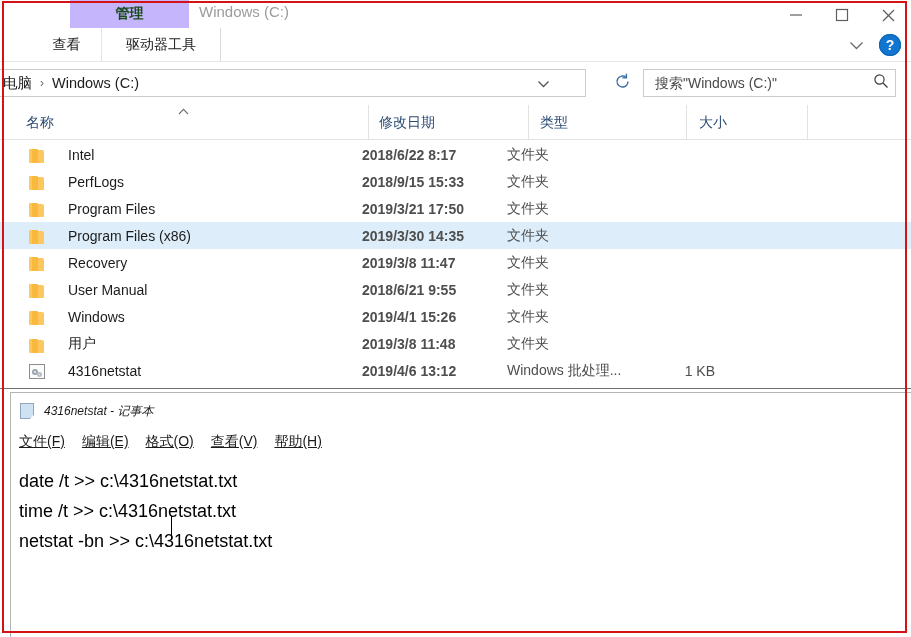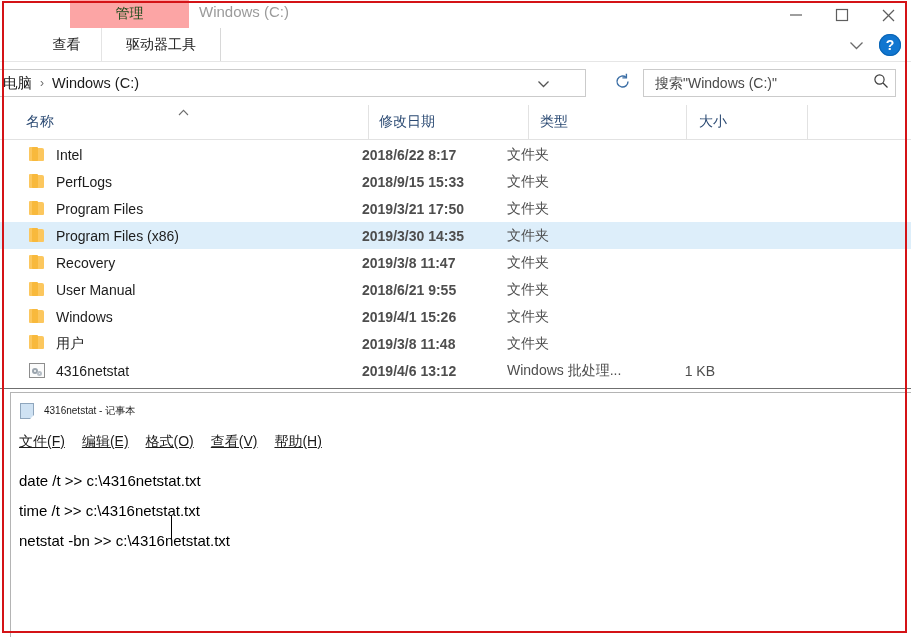--- a/index.html
+++ b/index.html
@@ -44,26 +44,27 @@
     position: relative;
     height: 62px;
     background: #ffffff;
   }
   .contextual-header {
     position: absolute;
     left: 70px;
     top: 0;
     width: 119px;
     height: 28px;
-    background: #fca5a5;
+    background: #c4b5fd;
     display: flex;
     align-items: center;
     justify-content: center;
     font-size: 14px;
     color: #1b4b1b;
+    font-weight: bold;
   }
   .window-title {
     position: absolute;
     left: 199px;
     top: 3px;
     font-size: 15px;
     color: #9b9b9b;
   }
   .tabrow {
     position: absolute;
@@ -217,23 +218,24 @@
   .searchbox input::placeholder { color: #4a4a4a; opacity: 1; }
 
   
   .col-header {
     position: absolute;
     left: 0;
     top: 105px;
     width: 911px;
     height: 35px;
     display: flex;
-    align-items: center;
+    align-items: flex-start;
     border-bottom: 1px solid #e2e2e2;
     box-sizing: border-box;
+    font-family: Liberation Mono, monospace;
   }
   .col {
     font-size: 14px;
     color: #2b4a73;
     height: 35px;
     display: flex;
     align-items: center;
     box-sizing: border-box;
     position: relative;
     cursor: default;
@@ -267,22 +269,22 @@
     display: flex;
     align-items: center;
     cursor: default;
   }
   .row.selected { background: #ddeefa; }
   .cell { font-size: 14px; color: #1c1c1c; box-sizing: border-box; }
   .cell-name {
     width: 352px;
     padding-left: 29px;
     display: flex;
-    align-items: flex-start;
-    gap: 11px;
+    align-items: flex-end;
+    gap: 23px;
     white-space: nowrap;
   }
   .cell-date { width: 144px; padding-left: 10px; color: #4e4e4e; font-weight: bold; }
   .cell-type { width: 142px; padding-left: 11px; color: #4e4e4e; }
   .cell-size {
     width: 105px;
     padding-right: 28px;
     text-align: right;
     color: #4e4e4e;
   }
@@ -388,42 +390,43 @@
     box-sizing: border-box;
   }
   .np-icon .fold {
     position: absolute;
     right: 1px; bottom: 1px;
     width: 0; height: 0;
     border-left: 5px solid transparent;
     border-bottom: 5px solid #ffffff;
   }
   .np-title-text {
-    font-size: 10px;
+    font-size: 12px;
     color: #1c1c1c;
+    font-style: italic;
   }
   .np-menu {
     height: 26px;
     display: flex;
     align-items: center;
     padding-left: 8px;
     gap: 17px;
   }
   .np-menu-item {
     font-size: 14px;
     color: #1c1c1c;
     cursor: default;
     text-decoration: underline;
   }
   .np-text {
     padding: 11px 0 0 8px;
     position: relative;
   }
   .np-line {
-    font-size: 15px;
+    font-size: 18px;
     line-height: 30px;
     color: #000000;
     white-space: pre;
     font-family: "Liberation Sans", "DejaVu Sans", sans-serif;
   }
   .np-caret {
     position: absolute;
     left: 160px;
     top: 61px;
     width: 1px;

